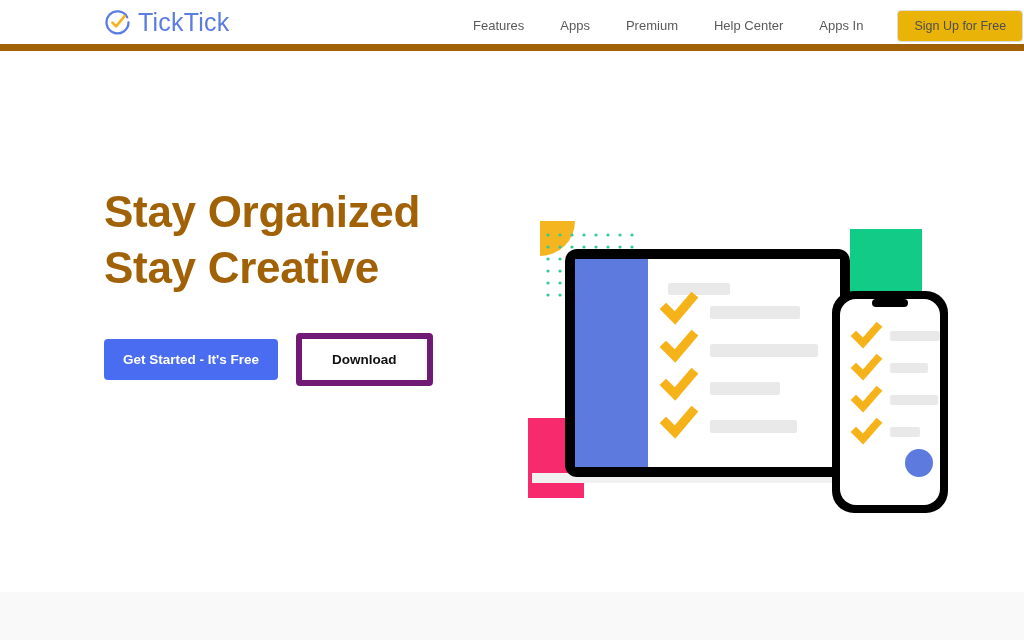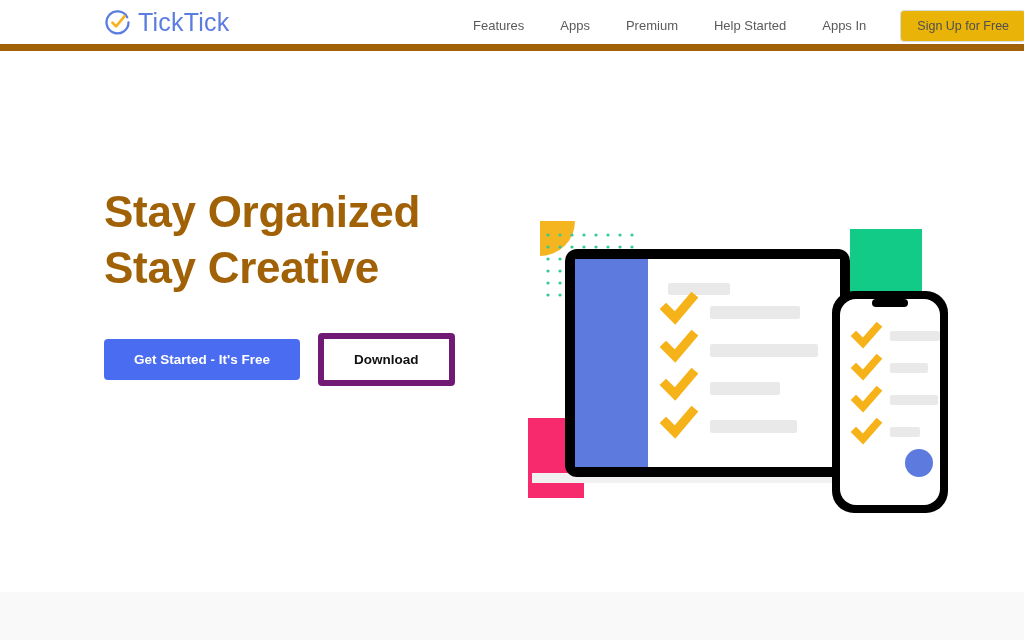--- a/index.html
+++ b/index.html
@@ -100,21 +100,21 @@
     align-items: center;
     gap: 18px;
   }
   .btn-primary {
     background: #4a6cf0;
     color: #ffffff;
     border: none;
     border-radius: 4px;
     font-size: 13.5px;
     font-weight: bold;
-    padding: 13px 30px;
+    padding: 13px 19px;
     cursor: pointer;
     font-family: "Liberation Sans", sans-serif;
   }
   .btn-secondary {
     background: #ffffff;
     color: #111111;
     border: 6px solid #701a75;
     border-radius: 4px;
     font-size: 13.5px;
     font-weight: bold;
@@ -155,21 +155,21 @@
         <path d="M8.4 13.6 L12.1 17.4 L20.6 7.2" fill="none" stroke="#f9b21d" stroke-width="2.6" stroke-linecap="round" stroke-linejoin="round"></path>
       </svg>
     </span>
     <span class="brand-name">TickTick</span>
   </div>
 
   <nav class="nav">
     <a class="nav-link">Features</a>
     <a class="nav-link">Apps</a>
     <a class="nav-link">Premium</a>
-    <a class="nav-link">Help Started</a>
+    <a class="nav-link">Help Center</a>
     <a class="nav-link">Apps In</a>
     <button class="signup-btn">Sign Up for Free</button>
   </nav>
 
 </div>
 
 <div class="hero">
 
   <div class="hero-copy">
     <h1 class="hero-title">

